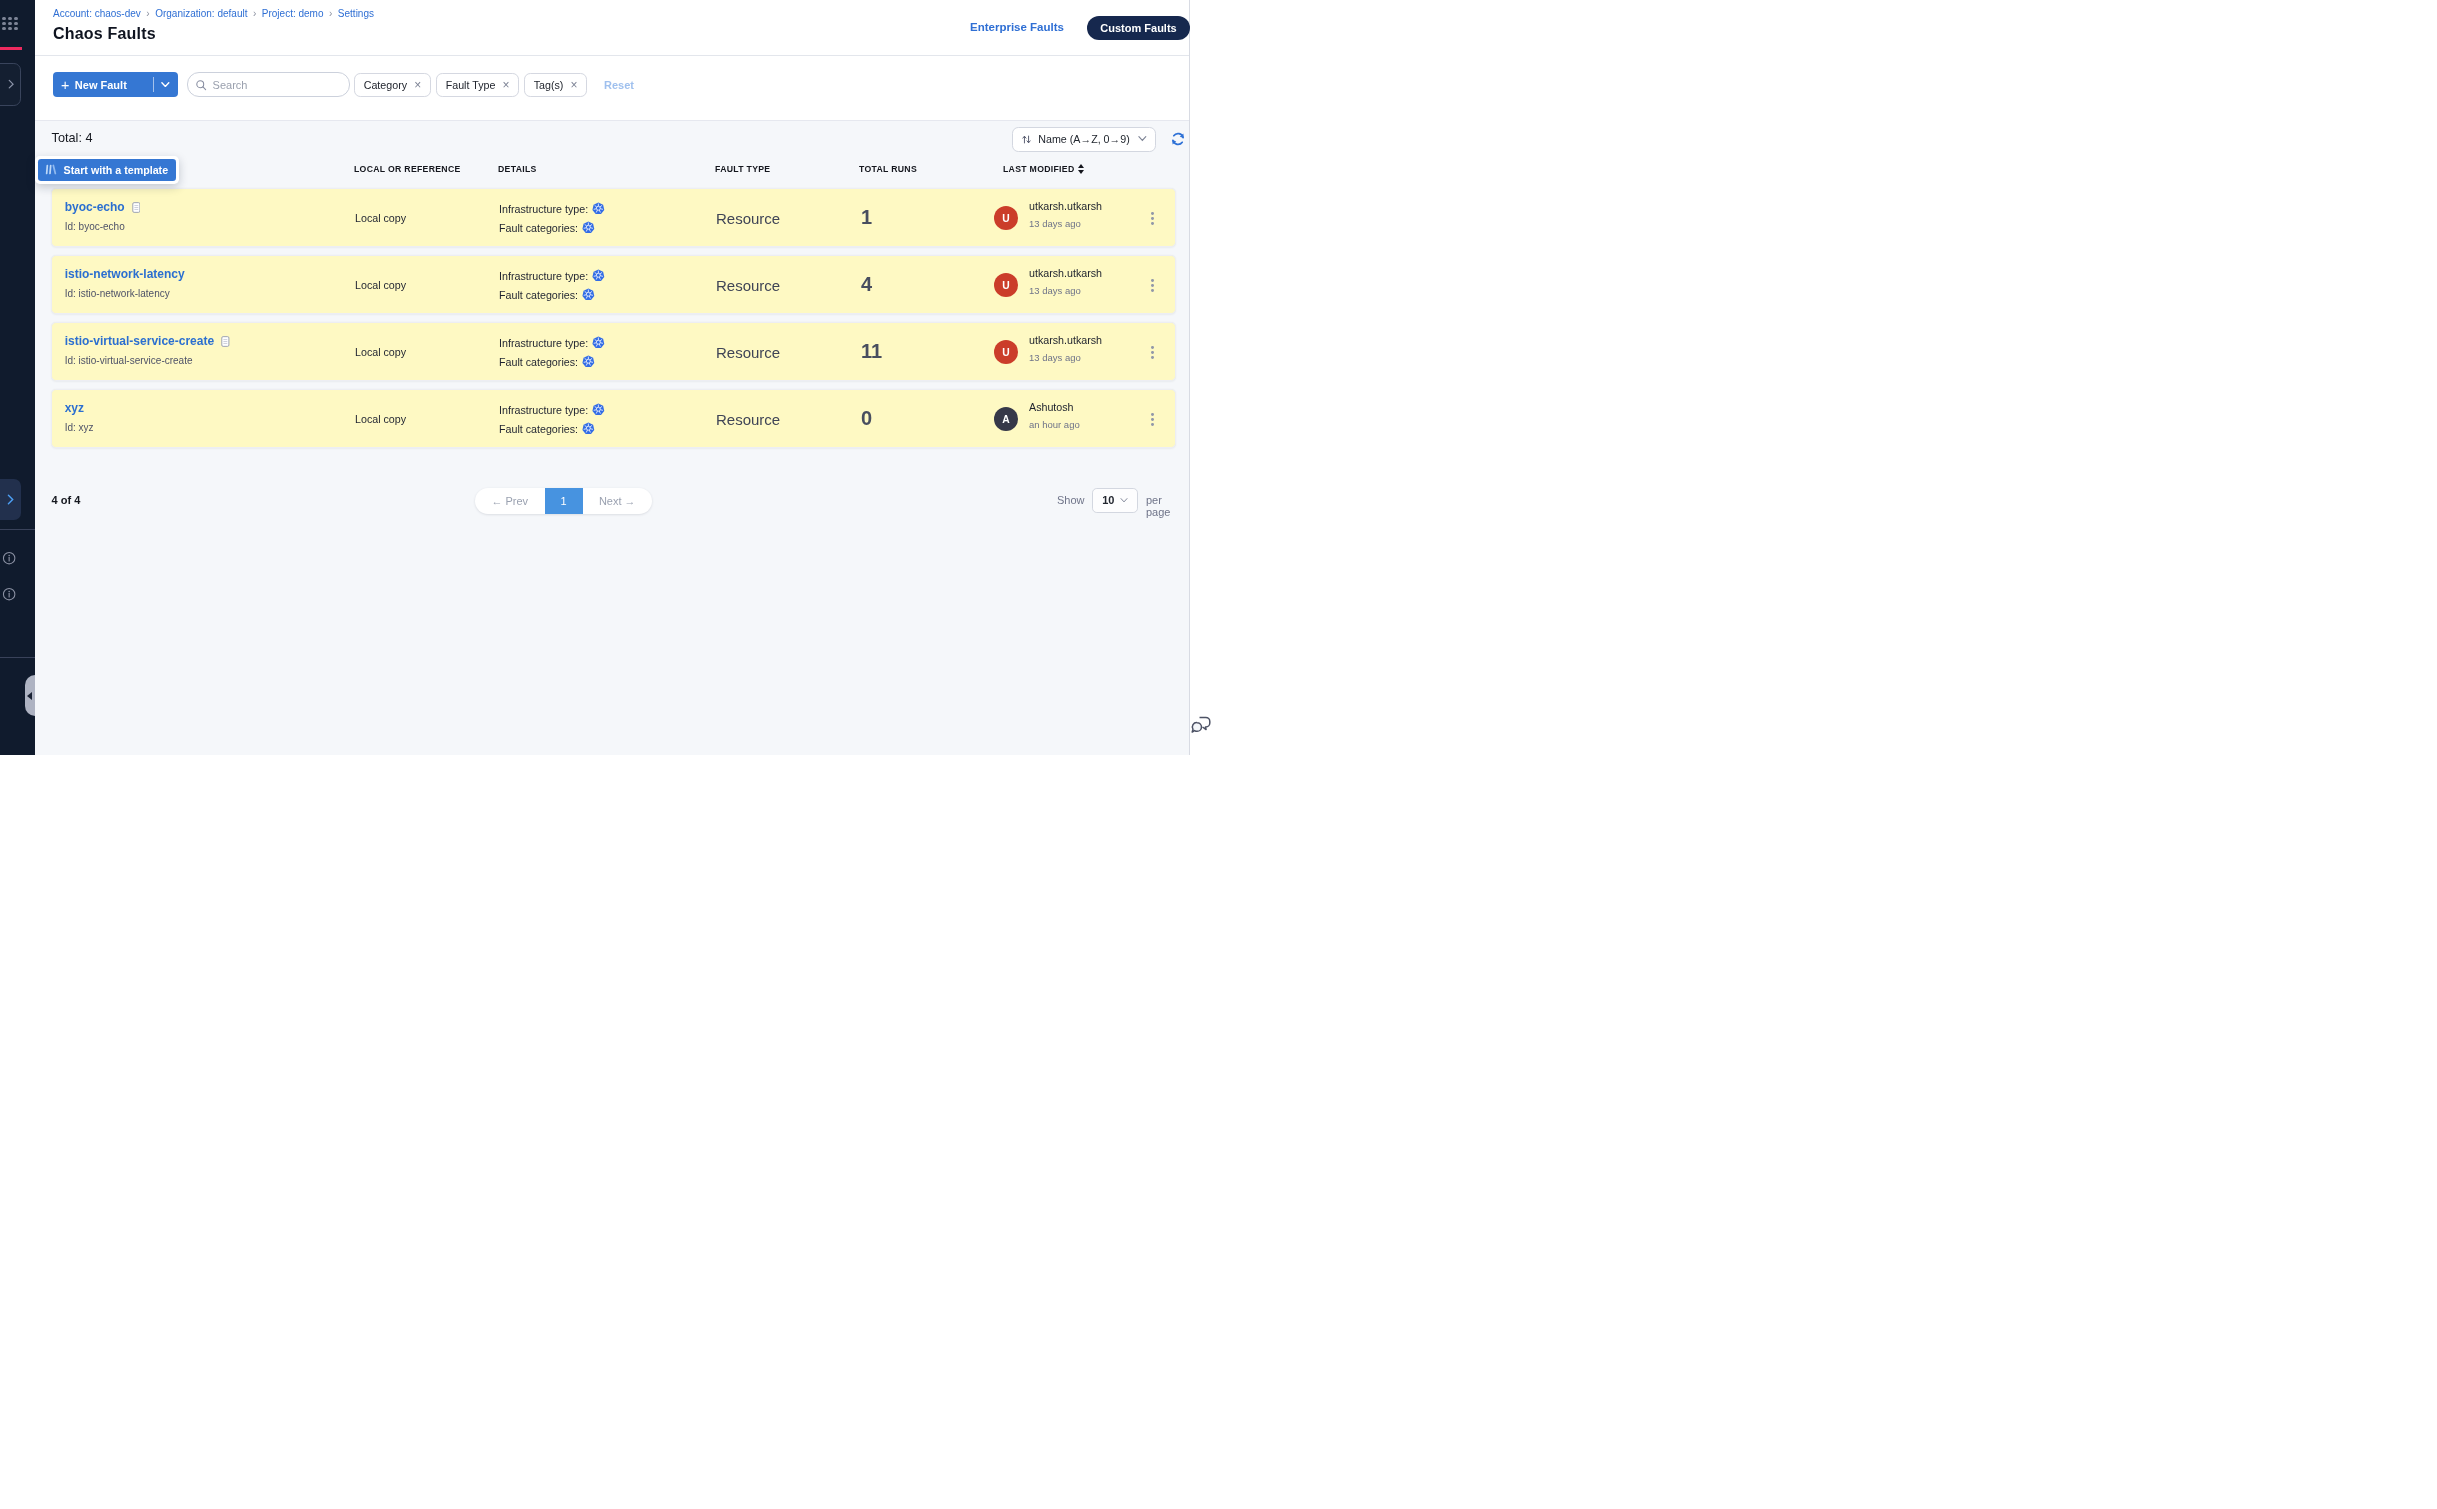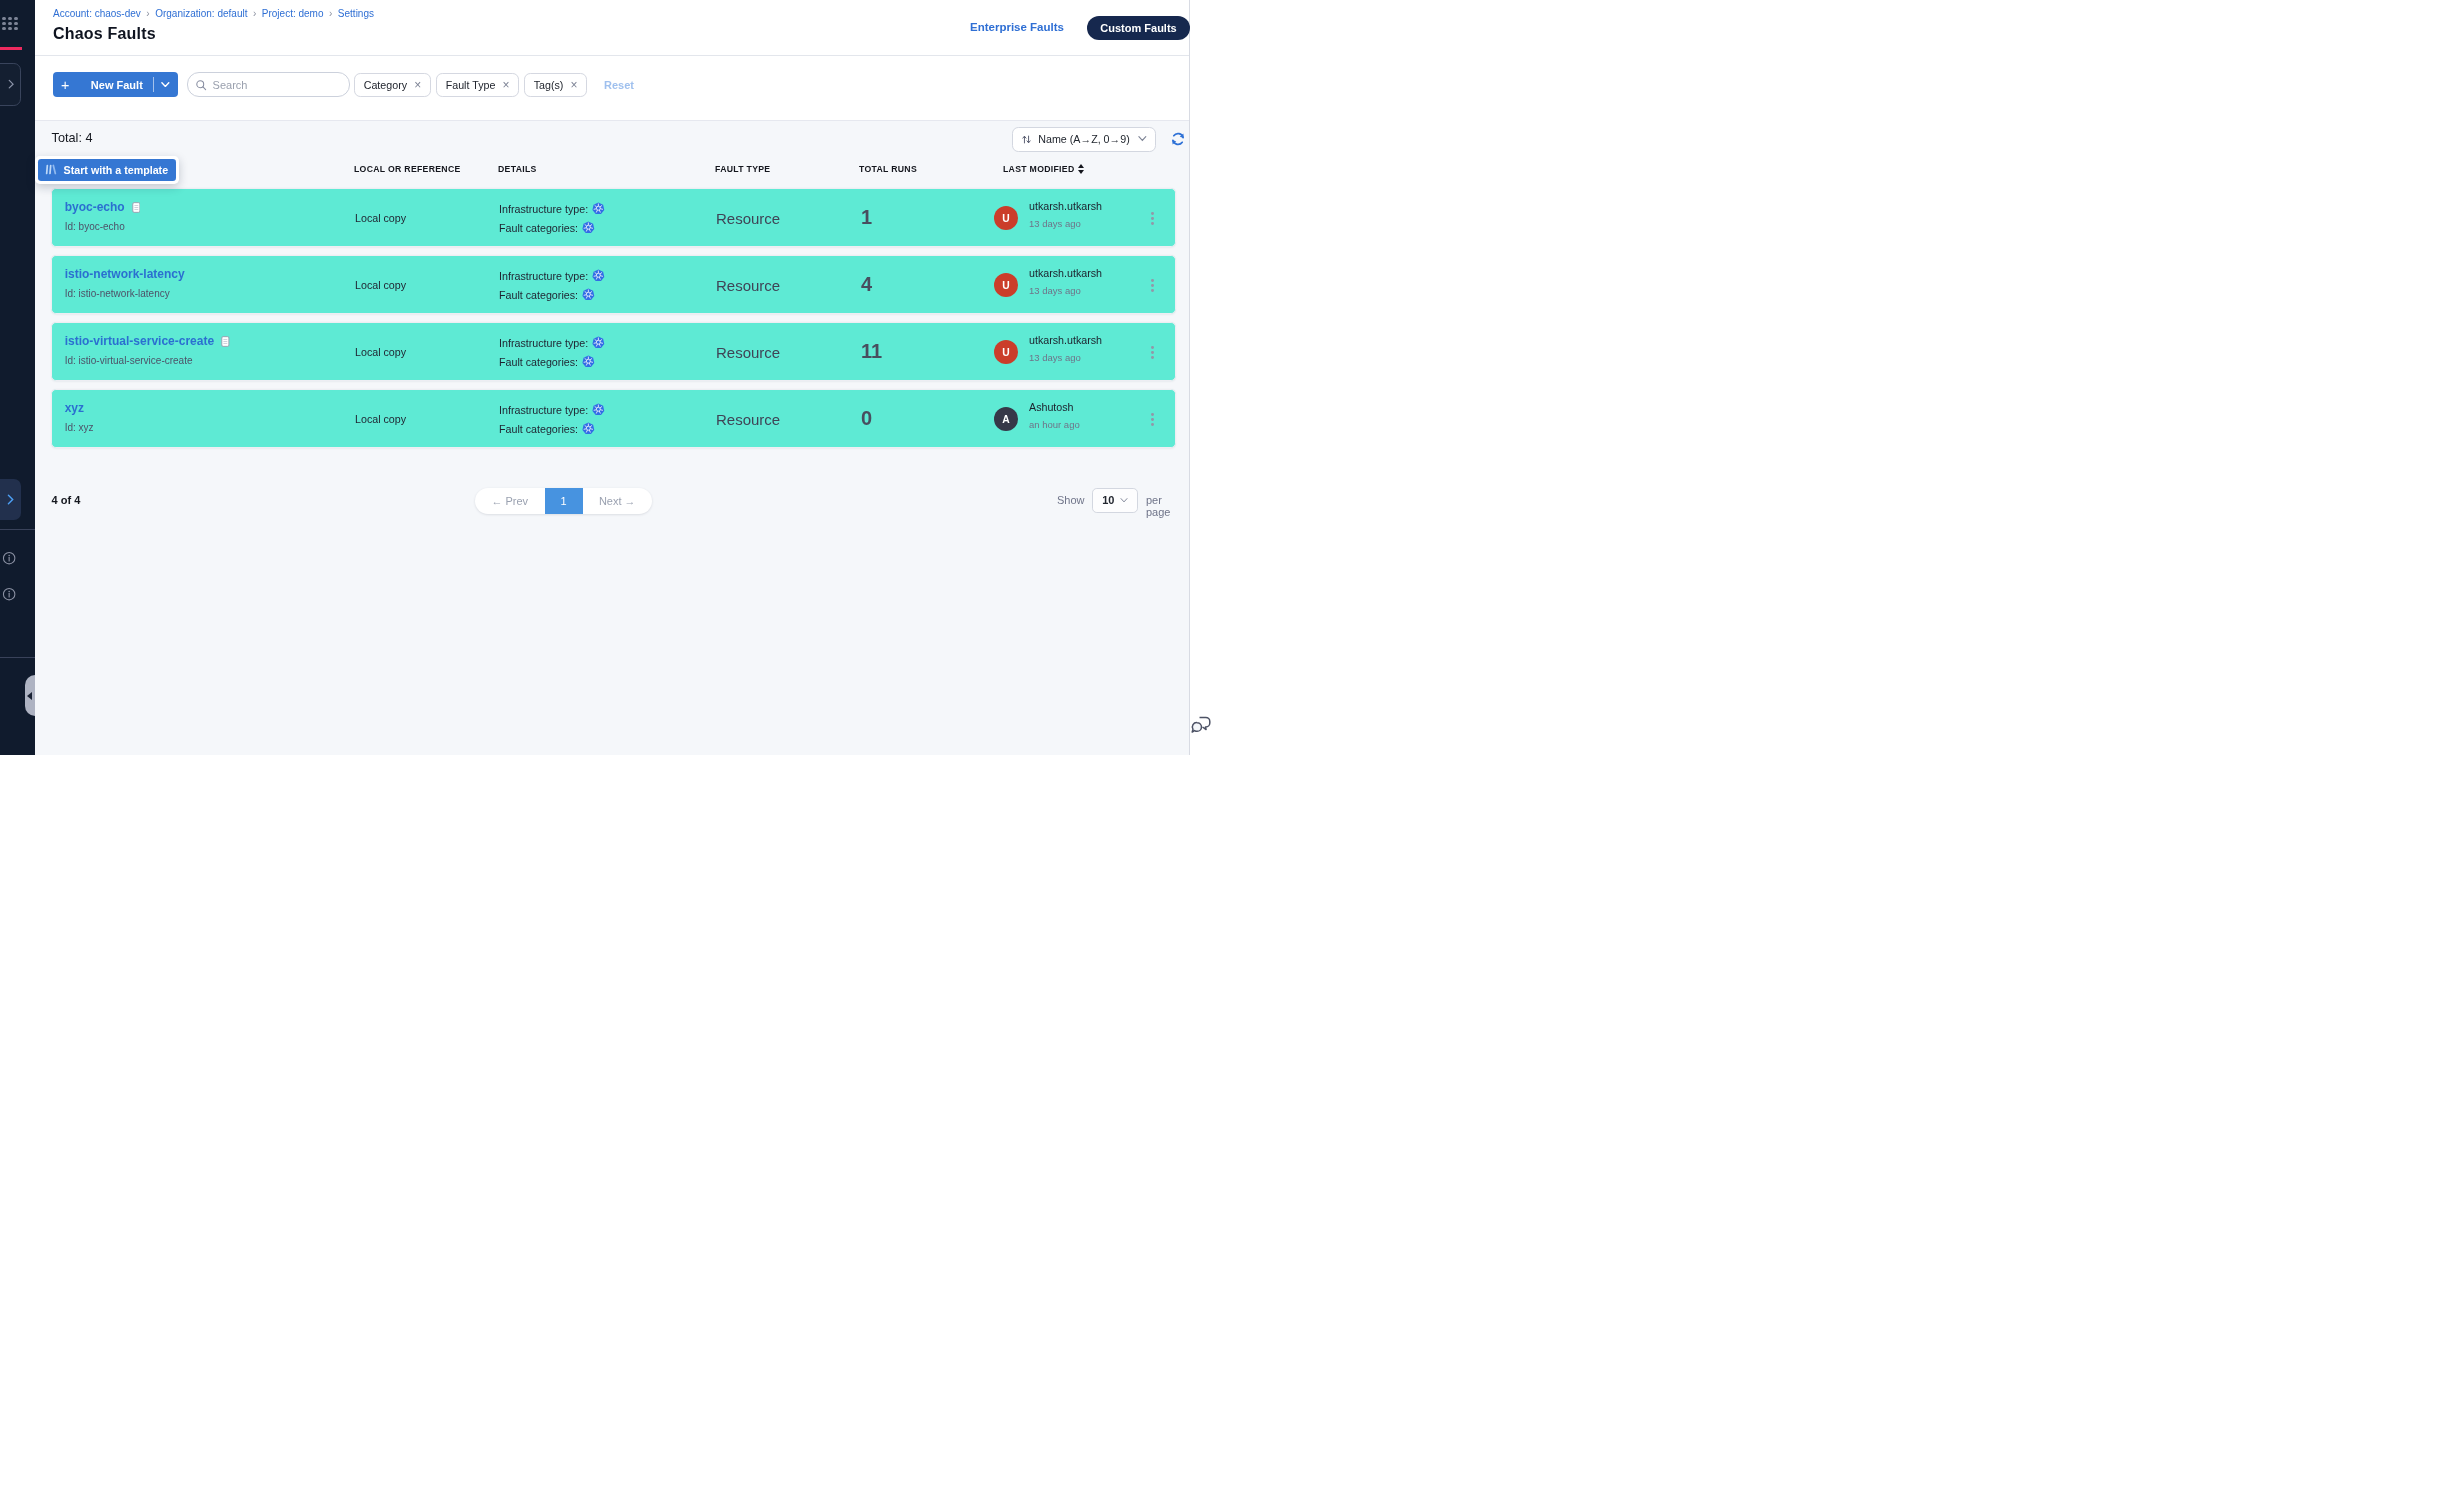--- a/index.html
+++ b/index.html
@@ -23,21 +23,21 @@
 
   .breadcrumb { position:absolute; left:18px; top:8px; font-size:10px; color:#8b91a0; display:flex; gap:5.5px; white-space:nowrap; }
   .breadcrumb a { color:#2f6fd4; text-decoration:none; cursor:pointer; }
   .page-title { position:absolute; left:18px; top:25px; font-size:16px; font-weight:700; color:#0f1420; letter-spacing:0.2px; }
   .enterprise-link { position:absolute; left:935px; top:21.4px; font-size:11.5px; font-weight:700; color:#2f6fd4; cursor:pointer; }
   .custom-btn { position:absolute; left:1052px; top:16px; width:103px; height:24px; background:#16284e; color:#fff; border:none; border-radius:12.7px; font-size:11px; font-weight:700; font-family:inherit; cursor:pointer; }
 
   .toolbar { position:absolute; left:0; top:55px; width:100%; height:66px; background:#fff; border-top:0.8px solid #e3e6ec; border-bottom:0.8px solid #e6e8ef; }
   .new-fault { position:absolute; left:18px; top:16px; height:25px; width:125px; background:#3577d3; border:none; border-radius:4px; color:#fff; display:flex; align-items:center; padding:0 8px; cursor:pointer; }
   .new-fault .plus { font-size:14.3px; font-weight:400; margin-right:5.5px; }
-  .new-fault .lbl { font-size:11px; font-weight:700; font-family:inherit;margin-left:16px; }
+  .new-fault .lbl { font-size:11px; font-weight:700; font-family:inherit; }
   .new-fault .split { width:0.8px; height:14.3px; background:rgba(255,255,255,.55); margin:0 8px 0 auto; }
   .search-box { position:absolute; left:152px; top:16px; width:163px; height:25px; border:0.8px solid #ccd1dc; border-radius:12px; background:#fff; display:flex; align-items:center; padding:0 7.1px; }
   .search-box input { border:none; outline:none; font-size:11px; font-family:inherit; color:#2a2e3a; width:127px; margin-left:5.5px; background:transparent; }
   .search-box input::placeholder { color:#9aa0ae; }
   .chip { position:absolute; top:16.6px; height:24px; border:0.8px solid #d5d8e1; border-radius:6.3px; background:#fff; display:flex; align-items:center; padding:0 8.7px; gap:7.1px; cursor:pointer; }
   .chip .t { font-size:10.7px; color:#22262f; }
   .chip .x { font-size:12px; color:#7d8395; line-height:1; cursor:pointer; }
   .chip.c1 { left:319px; } .chip.c2 { left:401px; } .chip.c3 { left:489px; }
   .reset-link { position:absolute; left:569px; top:16.6px; line-height:24px; font-size:11px; font-weight:700; color:#9fc0ee; cursor:pointer; }
 
@@ -51,21 +51,21 @@
   .sort-box .chev { margin-left:auto; }
   .refresh-btn { position:absolute; left:1135px; top:10.3px; width:16px; height:16px; cursor:pointer; }
 
   .thead { position:absolute; top:43px; left:0; width:100%; height:12.7px; font-size:8.7px; font-weight:700; letter-spacing:0.3px; color:#14161d; }
   .th { position:absolute; top:0; display:flex; align-items:center; gap:4px; }
   .tri-up { width:0; height:0; border-left:3.6px solid transparent; border-right:3.6px solid transparent; border-bottom:4.8px solid #14161d; }
   .updown { display:inline-flex; flex-direction:column; gap:1.6px; }
   .updown i { width:0; height:0; border-left:3.2px solid transparent; border-right:3.2px solid transparent; }
   .updown .u { border-bottom:4px solid #14161d; } .updown .d { border-top:4px solid #14161d; }
 
-  .row { position:absolute; left:16px; width:1125px; height:59px; background:#5eead4; border:0.8px solid #edeef3; border-radius:4.8px; box-shadow:0 0.8px 1.6px rgba(40,50,70,.06); }
+  .row { position:absolute; left:16px; width:1125px; height:59px; background:#fef9c3; border:0.8px solid #edeef3; border-radius:4.8px; box-shadow:0 0.8px 1.6px rgba(40,50,70,.06); }
   .row.r0 { top:67px; } .row.r1 { top:134px; } .row.r2 { top:201px; } .row.r3 { top:268px; }
   .cell-name { position:absolute; left:12.7px; top:11px; display:flex; align-items:center; gap:7.1px; }
   .fault-name { font-size:12px; font-weight:700; color:#2b6fd0; text-decoration:none; cursor:pointer; }
   .fault-id { position:absolute; left:12.7px; top:32px; font-size:10px; color:#4e5268; }
   .cell-local { position:absolute; left:303px; top:0; height:59px; line-height:59px; font-size:10.7px; color:#1f2330; }
   .cell-details { position:absolute; left:447px; top:10.3px; font-size:10.7px; color:#1f2330; }
   .dline { display:flex; align-items:center; gap:4px; height:19px;text-align:right; }
   .cell-type { position:absolute; left:664px; top:0; height:59px; line-height:59px; font-size:15px; color:#3f4456; }
   .cell-runs { position:absolute; left:809px; top:17.4px; font-size:20px; font-weight:700; color:#484e5f; }
   .avatar { position:absolute; left:942px; top:17.4px; width:24px; height:24px; border-radius:50%; color:#fff; font-size:10.3px; font-weight:700; display:flex; align-items:center; justify-content:center; }

